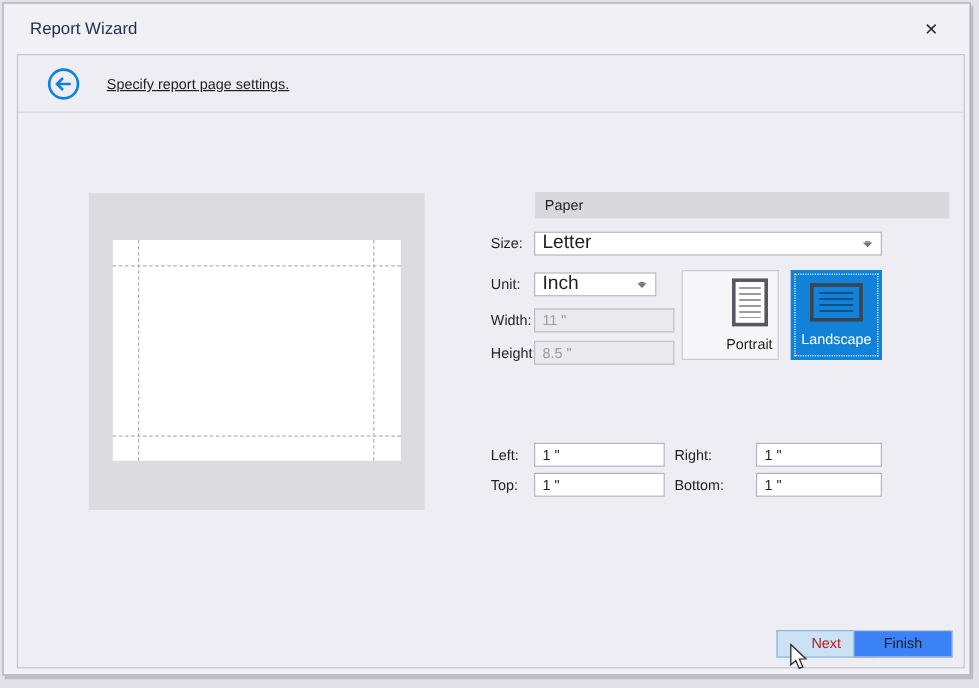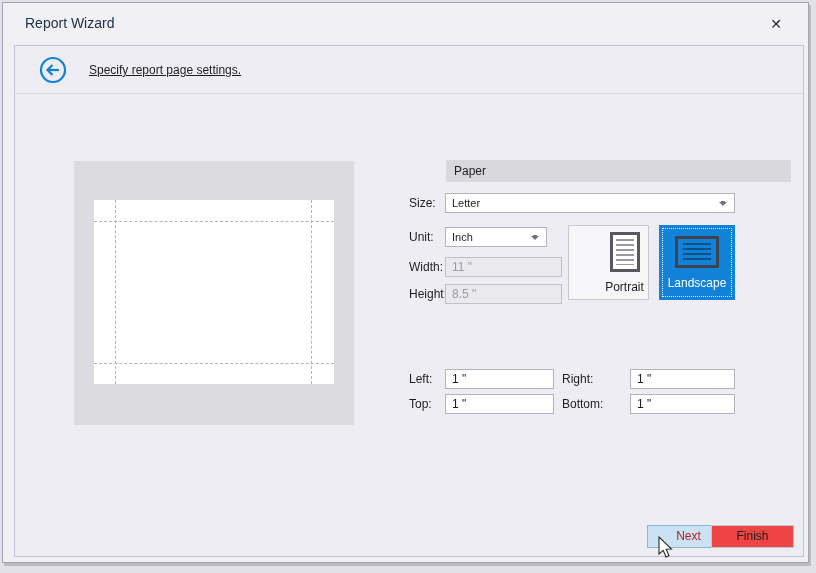--- a/index.html
+++ b/index.html
@@ -18,42 +18,42 @@
   .instruction { position:absolute; left:74px; top:17px; font-size:12px; color:#1e1e1e;text-decoration:underline; }
   .preview { position:absolute; left:59px; top:115px; width:280px; height:264px; background:#dcdbe0; }
   .page { position:absolute; left:20px; top:39px; width:240px; height:184px; background:#ffffff; }
   .mline { position:absolute; }
   .mline.v { top:0; bottom:0; width:0; border-left:1px dashed #b4b4b8; }
   .mline.h { left:0; right:0; height:0; border-top:1px dashed #b4b4b8; }
   .sec-header { position:absolute; left:385px; width:345px; height:22px; background:#d9d8dd;
     font-size:12px; color:#222; line-height:22px; padding-left:8px;margin-left:46px; }
   .lbl { position:absolute; font-size:12px; color:#1e1e1e; line-height:20px; }
   .combo { position:absolute; height:20px; background:#fff; border:1px solid #afb4bf;
-    font-size:11px; color:#1e1e1e; line-height:18px; padding-left:6px; cursor:default; }
+    font-size:16px; color:#1e1e1e; line-height:18px; padding-left:6px; cursor:default; }
   .combo .arr { position:absolute; right:7px; top:8px; width:0; height:0;
     border-left:4px solid transparent; border-right:4px solid transparent; border-top:4px solid #70757d; }
   .combo .arr::after { content:""; position:absolute; left:-2px; top:-5px; width:4px; height:1px; background:#70757d; }
   .tfield { position:absolute; height:20px; background:#fff; border:1px solid #afb4bf;
     font-size:12px; color:#1e1e1e; padding-left:6px; font-family:"Liberation Sans", sans-serif; }
   .tfield:disabled { background:#e9e9ee; color:#9b9ba3; border-color:#bcc1cb; }
   .orient-btn { position:absolute; top:179px; height:75px; display:flex; flex-direction:column;
     align-items:center; justify-content:center; gap:8px; font-size:12px; cursor:pointer; }
   .portrait { left:553px; width:81px; background:#f6f6f8; border:1px solid #c9c9ce; color:#1e1e1e;padding-left:32px; }
   .landscape { left:644px; width:76px; background:#1182d7; border:1px solid #1182d7;
     outline:1px dotted #fff; outline-offset:-4px; color:#fff; }
   .icon-portrait { width:30px; height:40px; border:3px solid #57575f; background:#fff; padding:4px 3px;}
   .icon-portrait .lines { width:100%; height:100%;
     background:repeating-linear-gradient(#9a9aa2 0 2px, transparent 2px 5px); }
   .icon-landscape { width:44px; height:32px; border:3px solid #3d4450; padding:4px 5px; }
   .icon-landscape .lines { width:100%; height:100%;
     background:repeating-linear-gradient(rgba(10,40,70,.55) 0 2px, transparent 2px 5px); }
   .btn { position:absolute; top:479px; width:83px; height:23px; font-size:12px; text-align:center;
     line-height:21px; cursor:pointer; }
   .next { left:632px; background:#cbe2f5; border:1px solid #8ab5da; color:#b91c1c; }
-  .finish { left:696px; background:#ef4444; border:1px solid #c3c7d2; color:#1e1e1e; }
+  .finish { left:696px; background:#3b82f6; border:1px solid #c3c7d2; color:#1e1e1e; }
   .cursor { position:absolute; left:655px; top:536px; width:22px; height:24px; pointer-events:none; z-index:10; }
 </style>
 </head>
 <body>
 
 <div class="dialog">
   <div class="titlebar">
     <div class="title">Report Wizard</div>
     <div class="close-btn">✕</div>
   </div>

